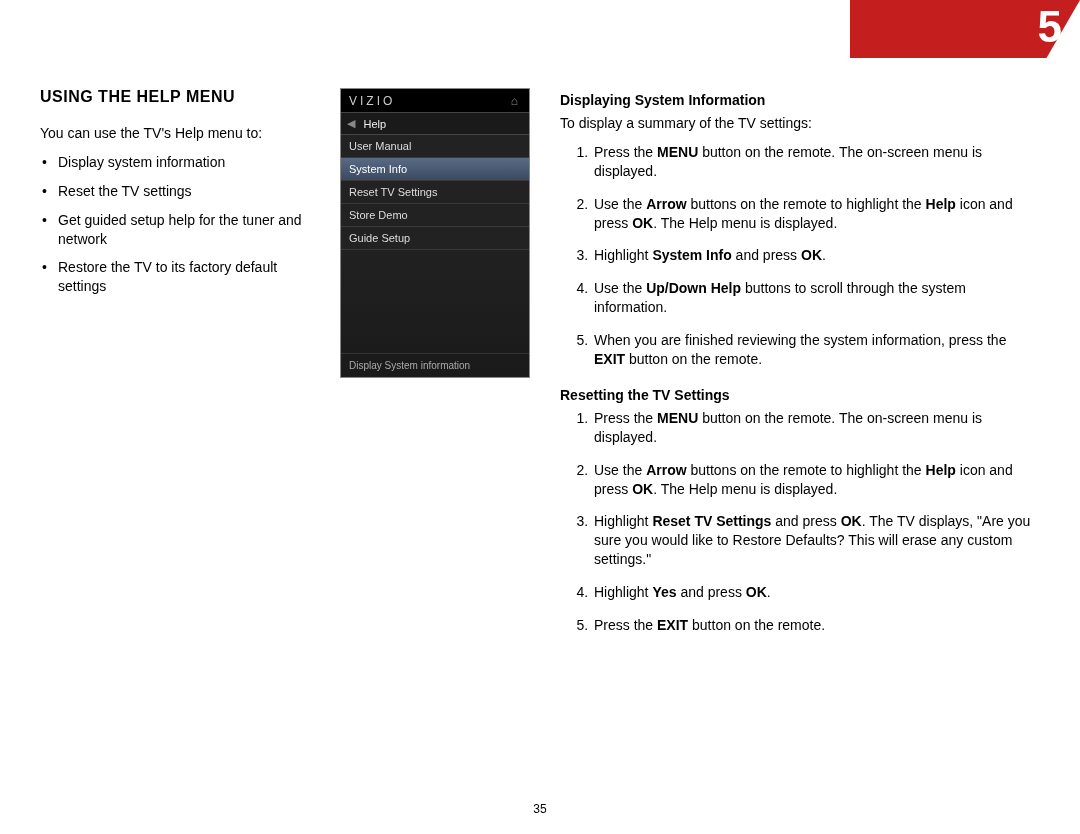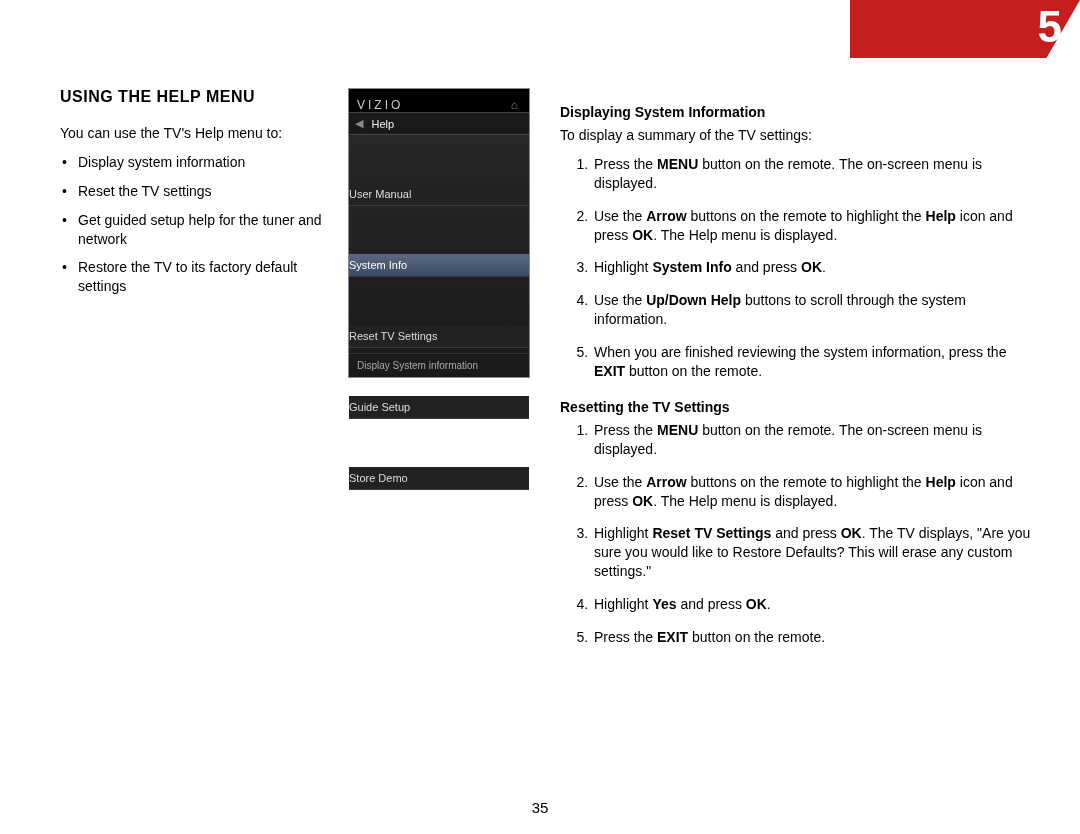--- a/index.html
+++ b/index.html
@@ -43,22 +43,22 @@
   }
   .columns {
     display: flex;
     gap: 30px;
   }
   .col-left {
     width: 490px;
     display: flex;
     gap: 18px;
   }
-  .left-text { width: 282px; margin-left: 20px; }
-  .col-right { flex: 1; margin-top: 12px; }
+  .left-text { width: 282px; }
+  .col-right { flex: 1; }
   h2.section {
     font-size: 16px;
     font-weight: bold;
     letter-spacing: 0.5px;
     margin-bottom: 18px;
     text-transform: uppercase;
   }
   h3.subhead {
     font-size: 14px;
     font-weight: bold;
@@ -87,45 +87,44 @@
     color: #ddd;
     position: relative;
   }
   .scr-header {
     height: 24px;
     background: #000;
     color: #ccc;
     font-size: 12px;
     letter-spacing: 3px;
     display:flex;
-    align-items:flex-end;
+    align-items:center;
     padding: 0 8px;
     justify-content: space-between;
     border-bottom: 1px solid #444;
   }
   .scr-help-row {
     height: 22px;
     background: #1a1a1a;
     display:flex;
     align-items:center;
     padding: 0 6px;
     gap:6px;
     border-bottom: 1px solid #444;
     font-size:11px;
     color:#eee;
   }
   .scr-item {
     height: 23px;
     display:flex;
     align-items:center;
-    padding: 0 0;
+    padding: 0 8px;
     border-bottom: 1px solid #3a3a3a;
     background: #222;
     color:#ddd;
-    margin-top:48px;
   }
   .scr-item.selected {
     background: linear-gradient(to bottom, #5a6a83, #3a4a63);
     color:#fff;
   }
   .scr-footer {
     position:absolute;
     bottom:0; left:0; right:0;
     height:24px;
     display:flex; align-items:center;
@@ -134,21 +133,21 @@
     color:#aaa;
     border-top:1px solid #333;
   }
   .home-icon { font-size:12px; color:#888; }
   .back-arrow { color:#888; margin-right:2px; }
   .page-number {
     position:absolute;
     bottom:18px;
     left:0; right:0;
     text-align:center;
-    font-size:15px;
+    font-size:12px;
   }
 </style>
 </head>
 <body>
 
 <div class="chapter-tab">
   <div class="chapter-number">5</div>
 </div>
 
 <div class="columns">
@@ -169,22 +168,22 @@
         <span class="home-icon">⌂</span>
       </div>
       <div class="scr-help-row">
         <span class="back-arrow">◀</span>
         <span>Help</span>
       </div>
       <div id="scr-items">
           <div class="scr-item">User Manual</div>
           <div class="scr-item selected">System Info</div>
           <div class="scr-item">Reset TV Settings</div>
+          <div class="scr-item">Store Demo</div>
           <div class="scr-item">Guide Setup</div>
-          <div class="scr-item">Store Demo</div>
         </div>
       <div class="scr-footer">Display System information</div>
     </div>
   </div>
 
   <div class="col-right">
     <h3 class="subhead">Displaying System Information</h3>
     <p>To display a summary of the TV settings:</p>
     <ol class="steps" id="stepsA">
         <li>Press the <span class="b">MENU</span> button on the remote. The on-screen menu is displayed.</li>

